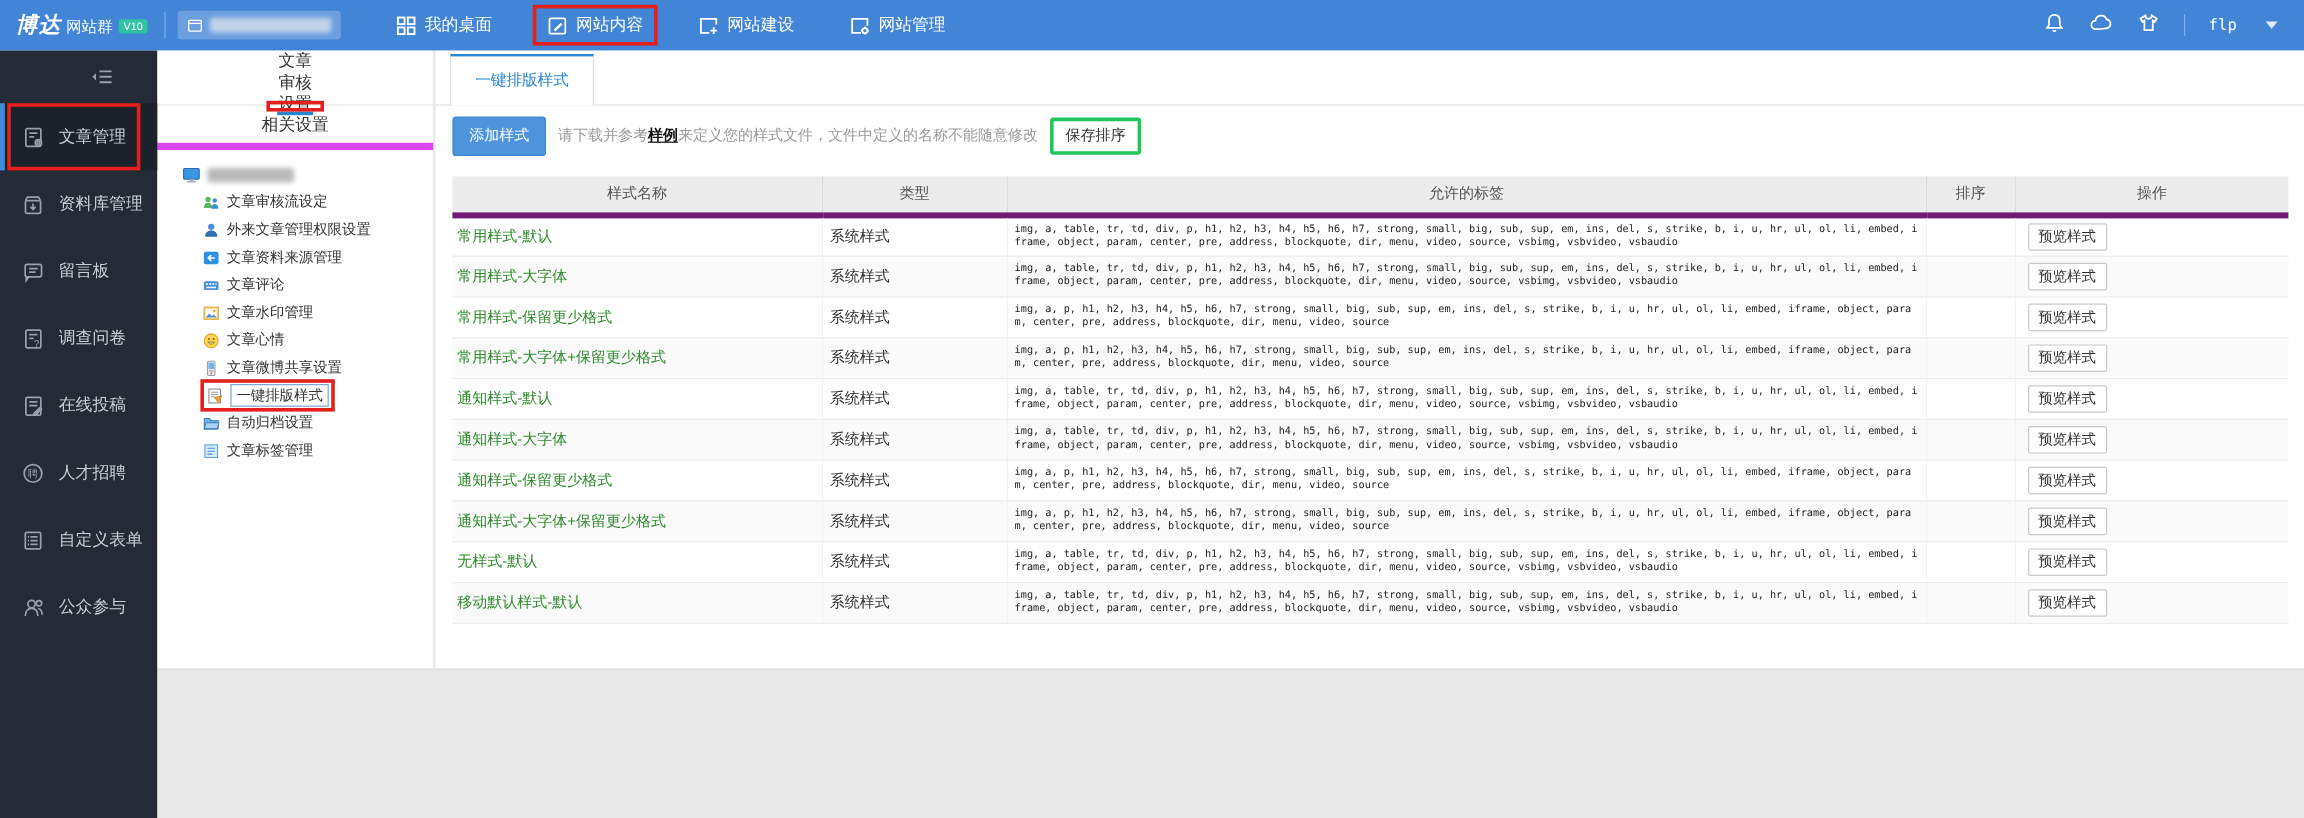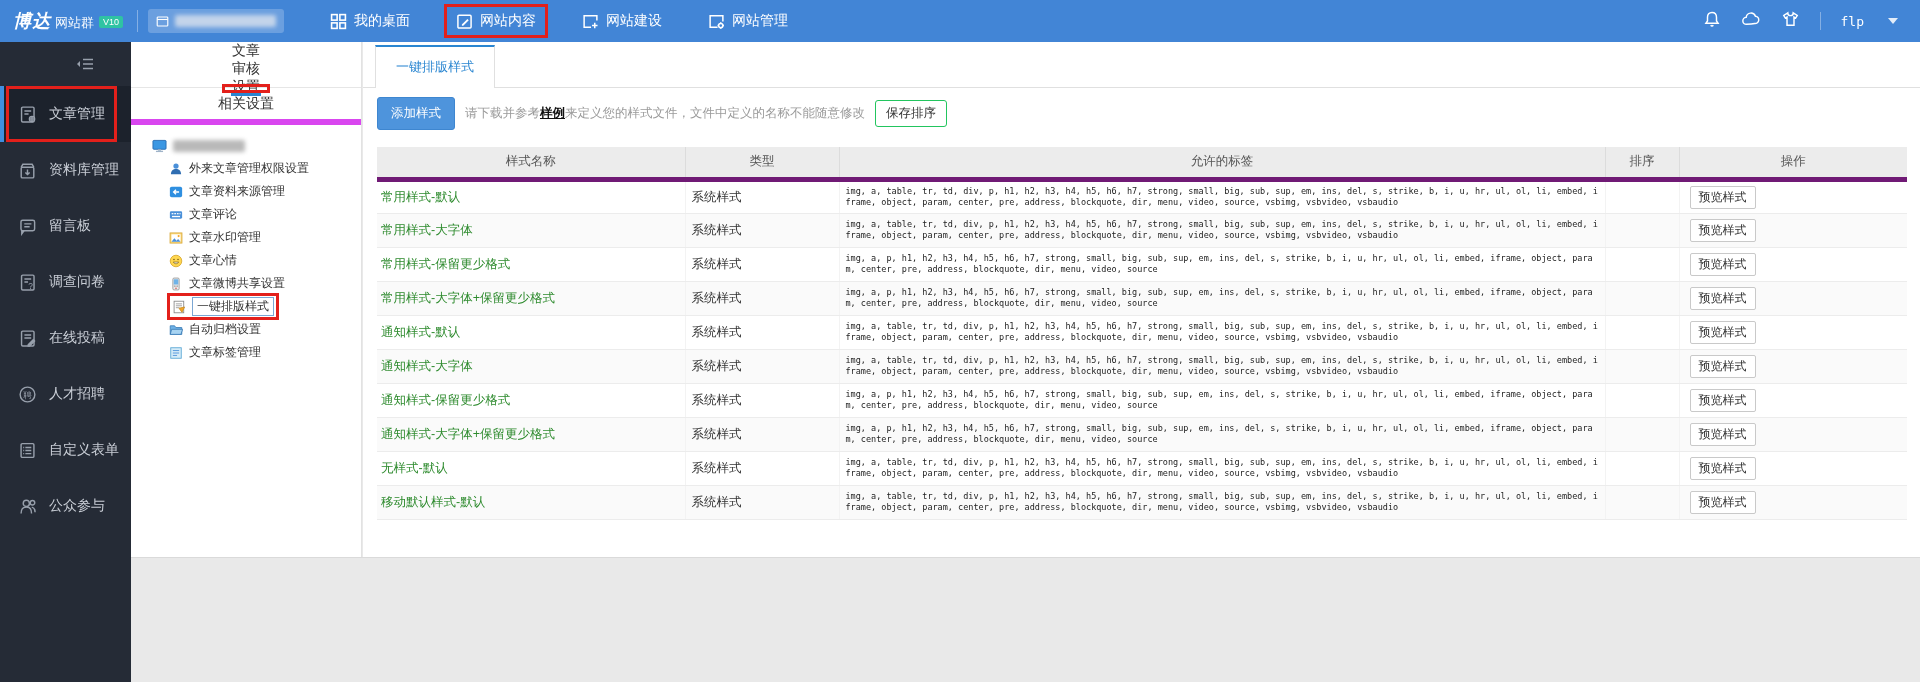--- a/index.html
+++ b/index.html
@@ -54,21 +54,21 @@
   .sel-label { border:1px solid #7ba7d4; background:#fff; padding:0 4px; line-height:17px; }
 
   
   .main { position:absolute; left:363px; top:42px; width:1557px; height:515px; background:#fff; z-index:10; }
   .main-tabbar { height:46px; border-bottom:1px solid #e0e0e0; display:flex; align-items:flex-end; }
   .main-tab { margin-left:12px; padding:11px 20px 12px; font-size:13px; color:#2a86d1; background:#fff;
     border:1px solid #e0e0e0; border-top:2px solid #2a86d1; border-bottom:none; position:relative; top:1px; }
   .toolbar { display:flex; align-items:center; margin:9px 14px 0; gap:10px; }
   .btn-primary { background:#4e94dc; border:1px solid #3e86d0; color:#fff; font-size:12.5px;
     padding:7px 13px; border-radius:3px; cursor:default; }
-  .btn-plain { background:#fff; border:1px solid #22c55e; color:#333; font-size:12.5px;
+  .btn-plain { background:#fff; border:3px solid #22c55e; color:#333; font-size:12.5px;
     padding:4px 10px; border-radius:3px; cursor:default; }
   .hint { font-size:12.5px; color:#9a9a9a; }
   .hint b { color:#111; text-decoration:underline; font-weight:bold; }
 
   table.styles { border-collapse:collapse; margin:17px 14px 0; width:1530px; table-layout:fixed; }
   table.styles th { background:#ececec; height:32px; font-weight:normal; font-size:12.5px; color:#555;
     border-right:1px solid #dcdcdc; border-bottom:5px solid #701a75; }
   table.styles th:last-child { border-right:none; }
   table.styles td { border-bottom:1px solid #ececec; border-right:1px solid #f3f3f3; vertical-align:middle; }
   table.styles td:last-child { border-right:none; }
@@ -294,20 +294,31 @@
   <ul class="panel-list" id="panel-list">
       <li class="panel-item root">
         <span class="icn">
           <svg width="15" height="14" viewBox="0 0 16 15">
             <rect x="1" y="1.5" width="14" height="9.5" rx="1" fill="#3b97e3" stroke="#2a6db3"></rect>
             <rect x="6.3" y="11" width="3.4" height="1.6" fill="#9fb3c8"></rect>
             <rect x="4.2" y="12.6" width="7.6" height="1.4" fill="#9fb3c8"></rect>
           </svg>
         </span>
         <span class="blur-bar2"></span>
+      </li>
+      <li class="panel-item">
+        <span class="icn">
+          <svg width="14" height="14" viewBox="0 0 16 16">
+            <circle cx="5" cy="4.8" r="2.5" fill="#58b85c"></circle>
+            <path d="M1 13c0-3.4 1.7-5 4-5s4 1.6 4 5z" fill="#58b85c"></path>
+            <circle cx="11.4" cy="5.8" r="2.1" fill="#3f8fd6"></circle>
+            <path d="M8 13.6c0-3 1.5-4.4 3.4-4.4s3.4 1.4 3.4 4.4z" fill="#3f8fd6"></path>
+          </svg>
+        </span>
+        <span>文章审核流设定</span>
       </li>
       <li class="panel-item">
         <span class="icn">
           <svg width="14" height="14" viewBox="0 0 16 16">
             <circle cx="8" cy="4.6" r="3" fill="#4a90d9"></circle>
             <path d="M2.2 14c0-4 2.5-6 5.8-6s5.8 2 5.8 6z" fill="#2f6eb2"></path>
           </svg>
         </span>
         <span>外来文章管理权限设置</span>
       </li>

